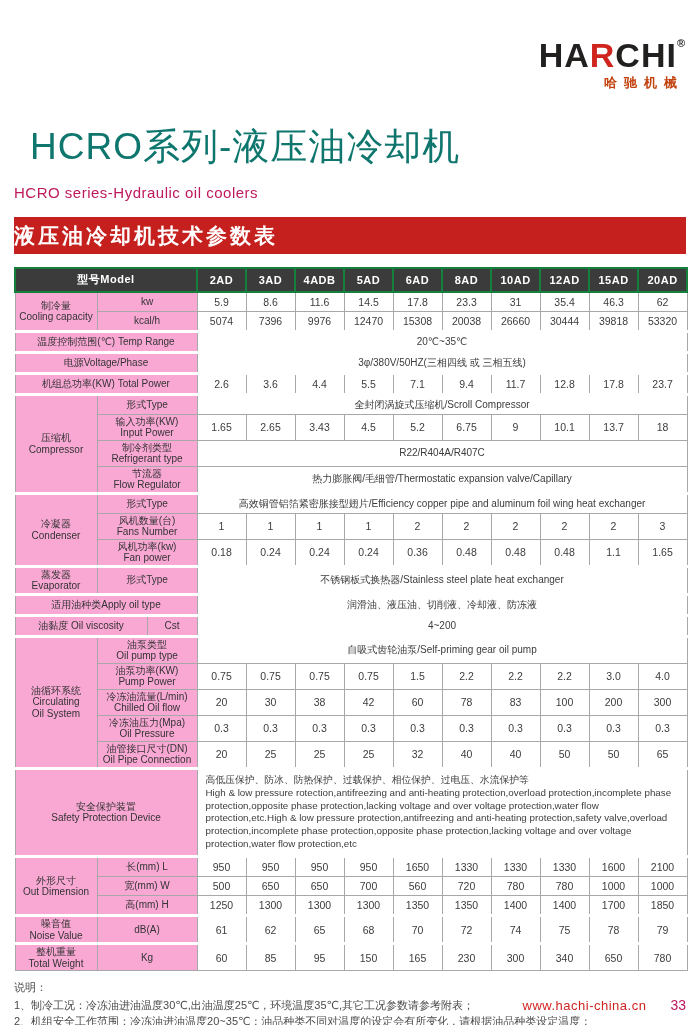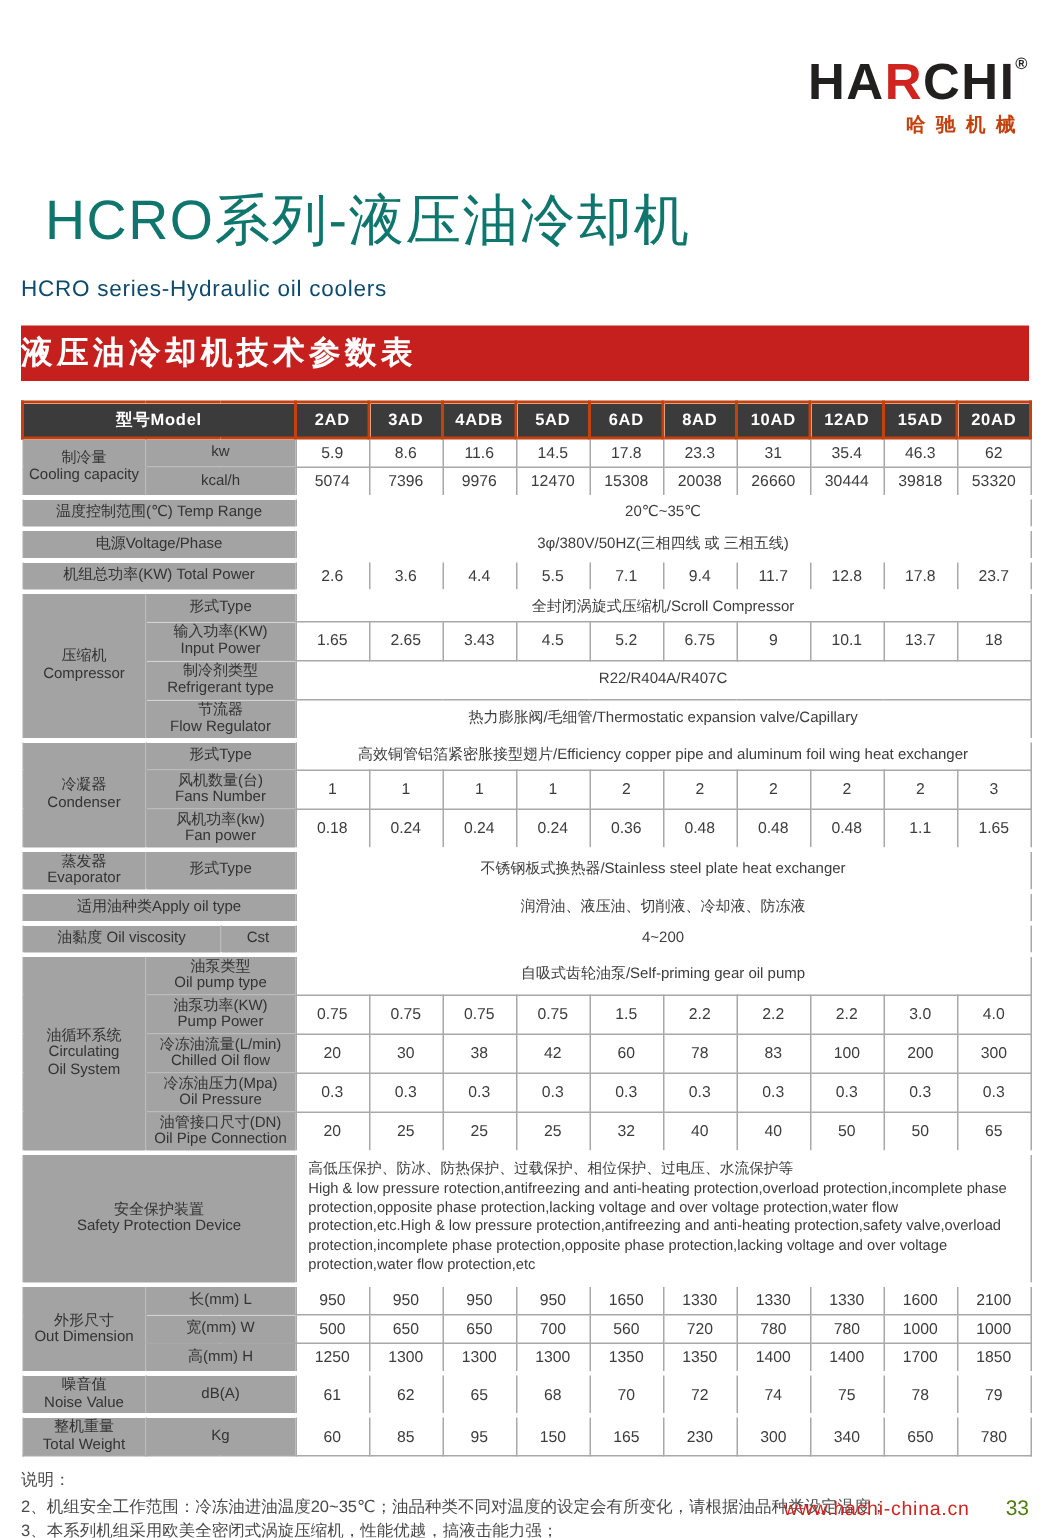--- a/index.html
+++ b/index.html
@@ -14,47 +14,47 @@
   .logo-row{display:flex;justify-content:flex-end;padding-top:38px;}
   .brand{text-align:right;line-height:1;}
   .brand-main{font-size:34px;font-weight:800;letter-spacing:1px;color:#221f1f;}
   .brand-main .red{color:#d0241e;}
   .brand-reg{font-size:11px;vertical-align:top;font-weight:700;color:#221f1f;}
   .brand-sub{font-size:13px;font-weight:700;letter-spacing:7px;color:#c2410c;margin-top:4px;padding-right:2px;}
 
   
   .title-block{margin-top:38px;}
   .page-title{font-size:37px;font-weight:500;color:#0f766e;margin:16px;letter-spacing:1px;line-height:1.1;}
-  .page-subtitle{font-size:15px;color:#0c4a6e;margin-top:5px;letter-spacing:0.5px;}
+  .page-subtitle{font-size:15px;color:#be185d;margin-top:5px;letter-spacing:0.5px;}
 
   
   .banner{margin-top:16px;background:#c5201d;color:#fff;text-align:left;
     font-size:21px;font-weight:700;height:37px;line-height:37px;letter-spacing:3px;}
 
   
   .spec-table{width:672px;margin-top:13px;border-collapse:collapse;table-layout:fixed;}
   .spec-table th,.spec-table td{border:1px solid #a8a8a8;text-align:center;vertical-align:middle;
     white-space:pre-line;overflow:hidden;}
   .spec-table thead th{background:#3b3b3b;color:#fff;font-size:11px;font-weight:700;
-    height:20px;border:2px solid #c2410c;letter-spacing:0.5px;}
+    height:20px;border:2px solid #15803d;letter-spacing:0.5px;}
   .spec-table td{padding:1px 2px;font-size:10px;line-height:1.15;color:#3c3c3c;height:16px;}
-  .spec-table td.group,.spec-table td.label{background:#a3a3a3;color:#333;}
+  .spec-table td.group,.spec-table td.label{background:#f9a8d4;color:#333;}
   .spec-table td.val{background:#fff;font-size:10.5px;}
   .spec-table td.merge{background:#fff;font-size:10px;}
   .spec-table tr.gap td{border-top:3px solid #ffffff;}
   .spec-table td.safety{text-align:left;padding:4px 8px;font-size:9.8px;line-height:1.32;}
 
   
   .notes{margin-top:8px;font-size:11px;color:#4a4a4a;line-height:1.5;}
   .notes .head{margin-bottom:1px;}
 
   
   .footer{position:absolute;bottom:12px;right:14px;display:flex;align-items:baseline;gap:24px;}
   .footer .url{color:#cf2420;font-size:13px;letter-spacing:0.5px;}
-  .footer .pagenum{color:#4d7c0f;font-size:14px;}
+  .footer .pagenum{color:#be185d;font-size:14px;}
 </style>
 </head>
 <body>
 
 <div class="content">
 
   <div class="logo-row">
     <div class="brand">
       <div class="brand-main"><span>HA</span><span class="red">R</span><span>CHI</span><sup class="brand-reg">®</sup></div>
       <div class="brand-sub">哈驰机械</div>
@@ -367,20 +367,21 @@
           <td class="val">300</td>
           <td class="val">340</td>
           <td class="val">650</td>
           <td class="val">780</td>
         </tr>
       </tbody>
   </table>
 
   <div class="notes">
     <div class="head">说明：</div>
+    <div>1、制冷工况：冷冻油进油温度30℃,出油温度25℃，环境温度35℃,其它工况参数请参考附表；</div>
     <div>2、机组安全工作范围：冷冻油进油温度20~35℃；油品种类不同对温度的设定会有所变化，请根据油品种类设定温度；</div>
     <div>3、本系列机组采用欧美全密闭式涡旋压缩机，性能优越，搞液击能力强；</div>
     <div>4、电源制式:3P-380-50HZ，允许电压波动±10%以内,允许相间电压差±2%以内；</div>
 
   </div>
 
 </div>
 
 <div class="footer">
   <span class="url">www.hachi-china.cn</span>

